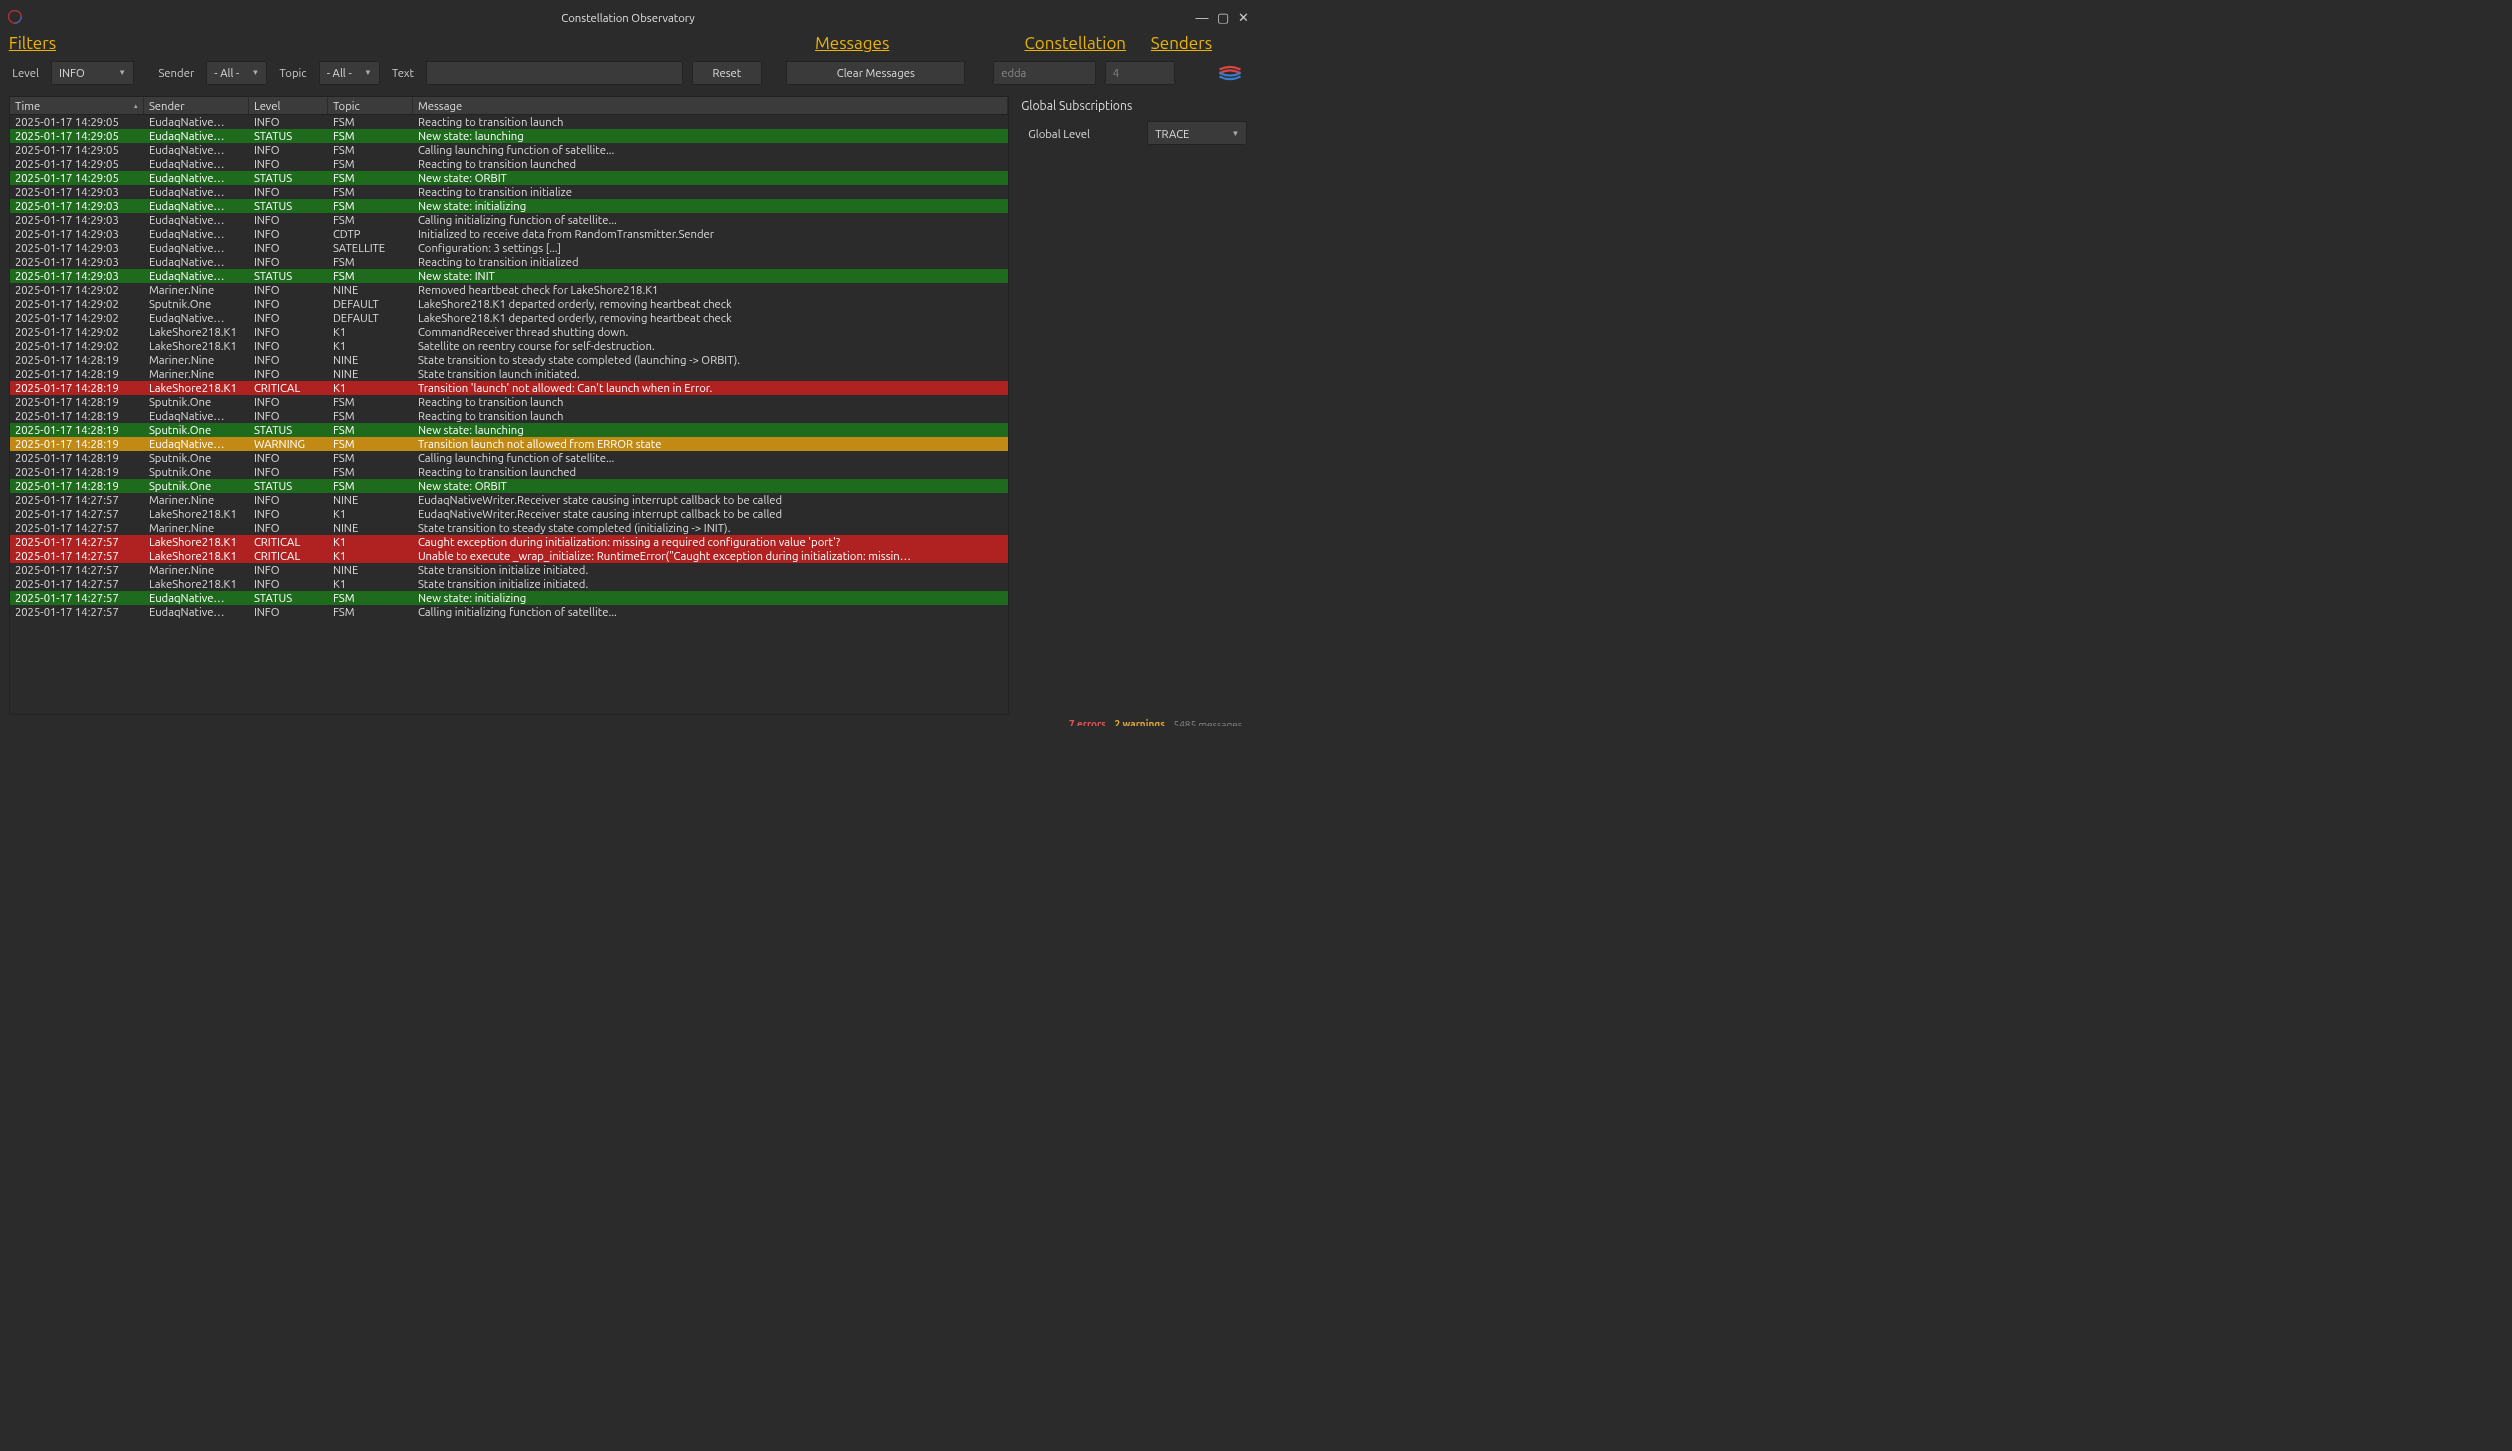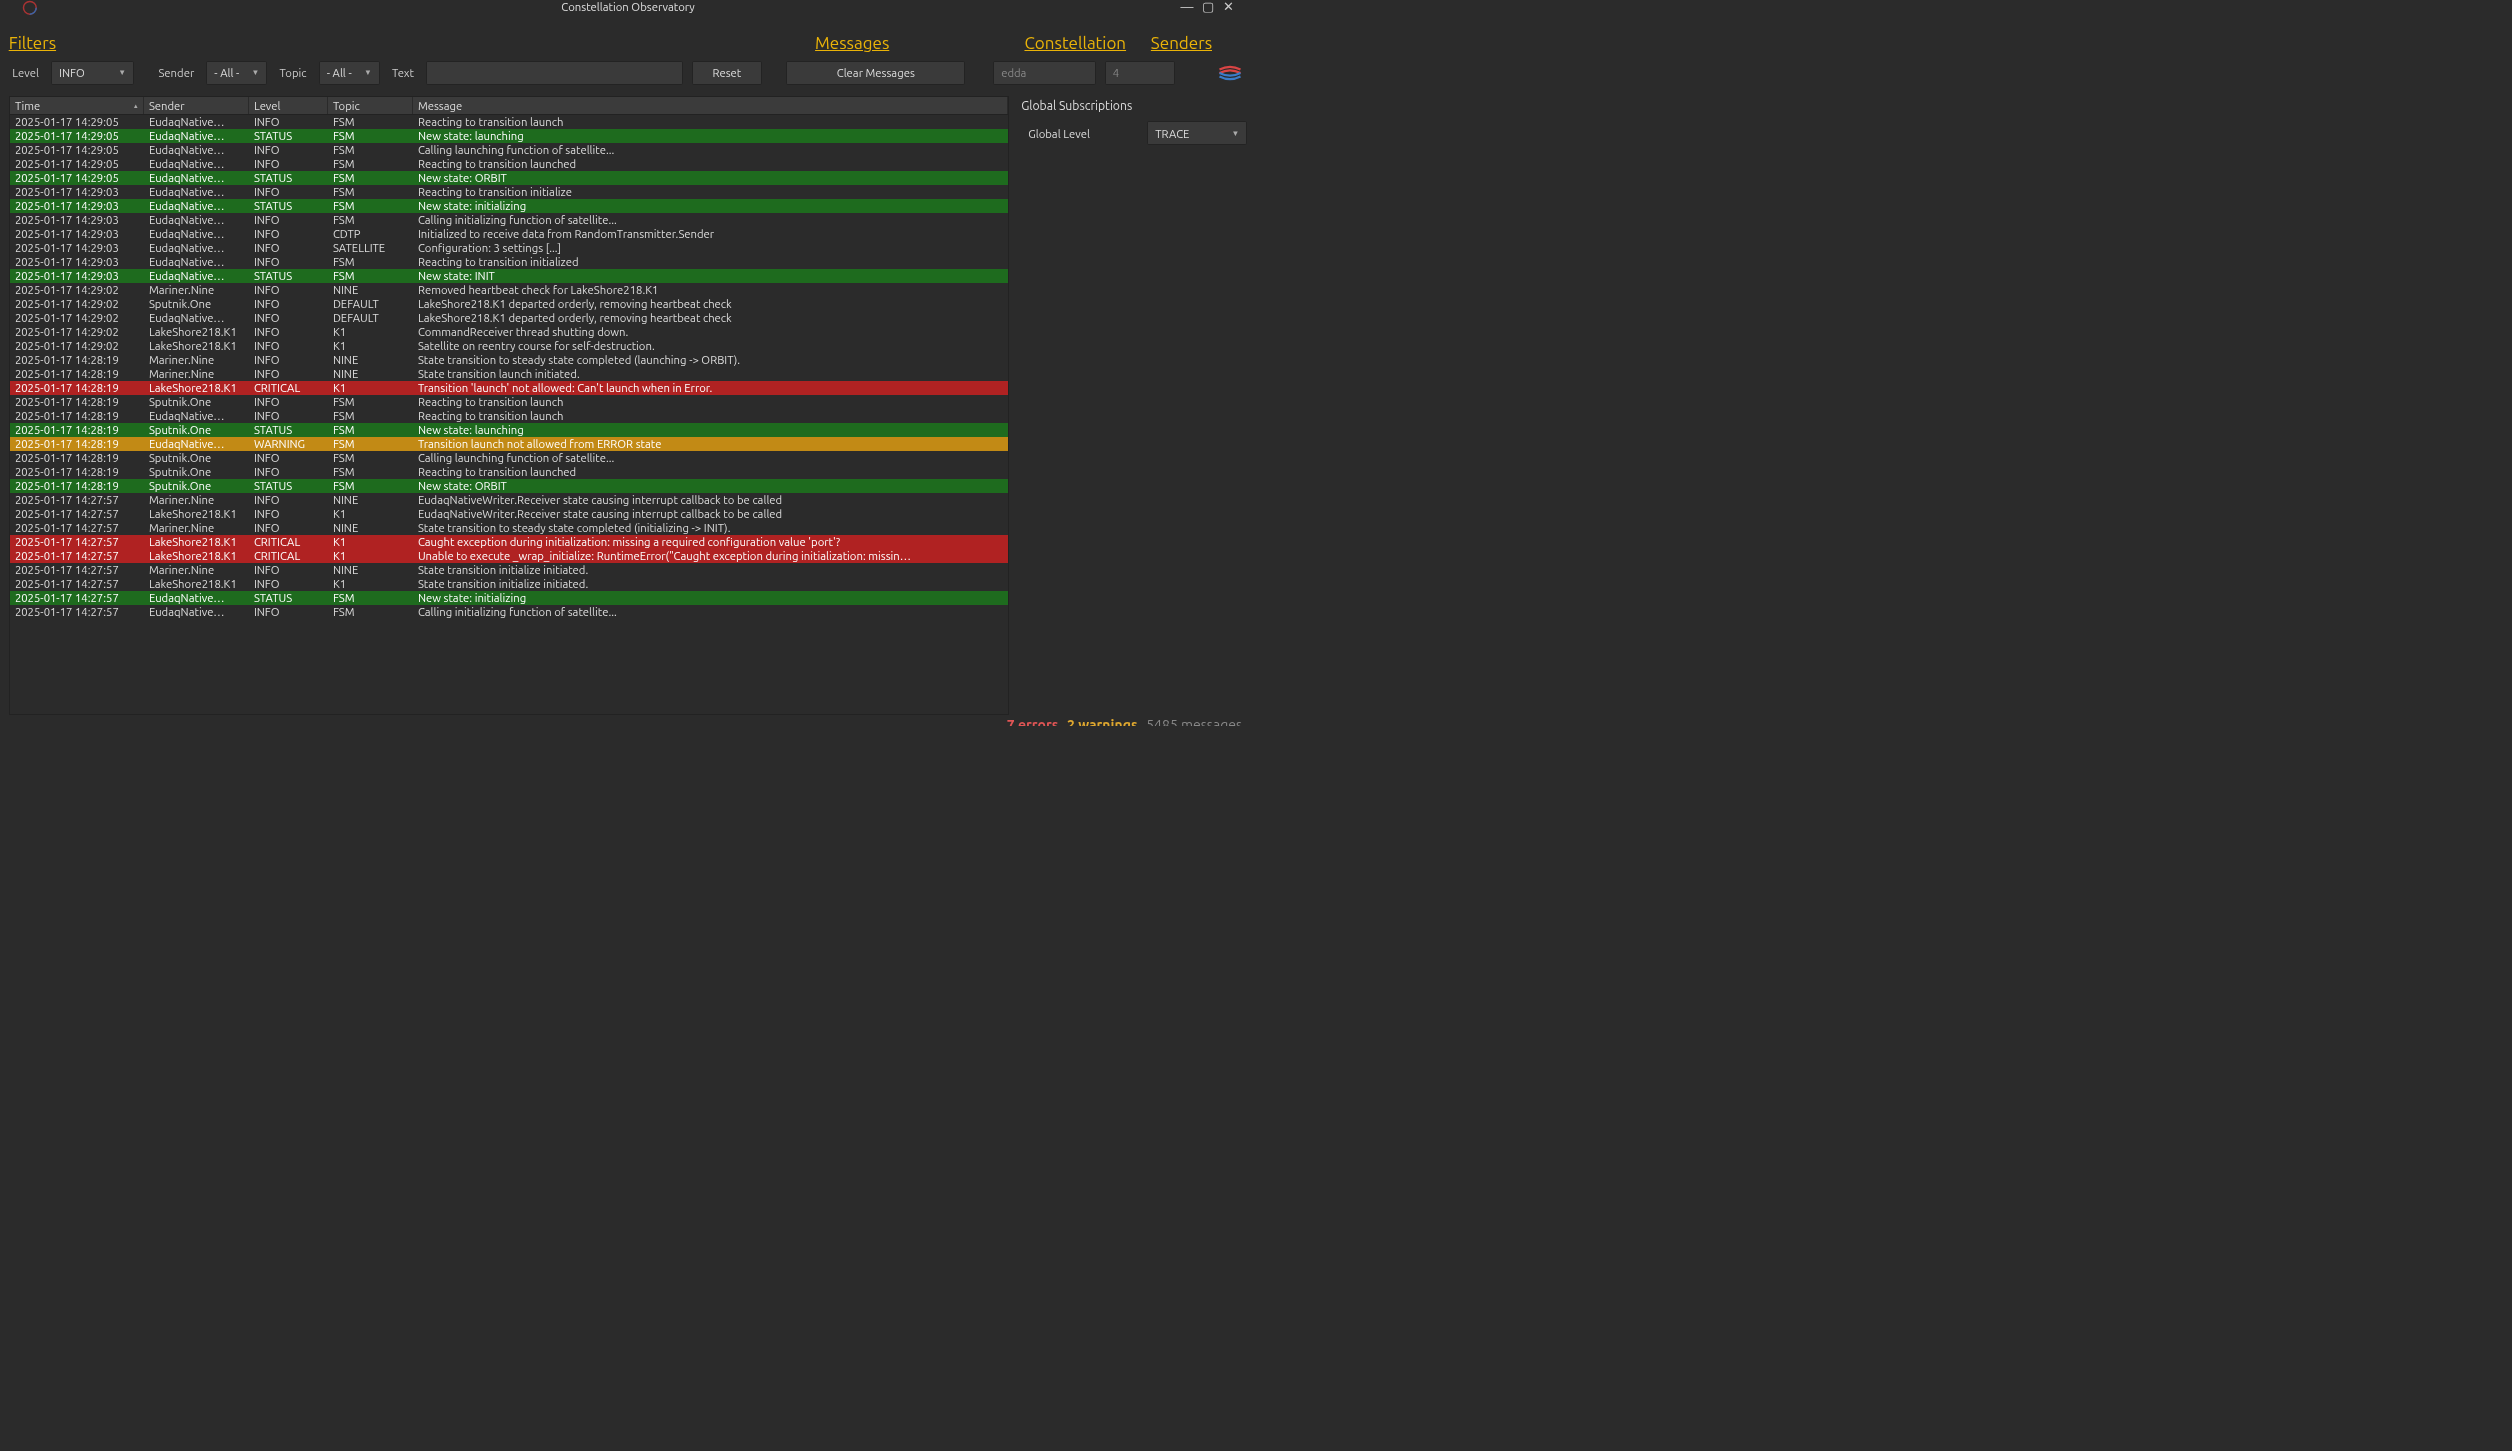--- a/index.html
+++ b/index.html
@@ -9,22 +9,22 @@
   font-family: -apple-system, "Segoe UI", Ubuntu, sans-serif;
   font-size: 11.3px;
   overflow: hidden;
   width: 1256px;
   height: 726px;
 }
 .titlebar {
   height: 24.4px;
   background: #2b2b2b;
   display: flex;
-  align-items: flex-start;
-  padding: 0 22px;
+  align-items: flex-end;
+  padding: 0 7px;
   position: relative;
 }
 .titlebar .app-icon {
   width: 15.7px; height: 15.7px;
   display: flex; align-items: center; justify-content: center;
 }
 .titlebar .title {
   position: absolute;
   left: 50%;
   transform: translateX(-50%);
@@ -134,21 +134,21 @@
 .gs-row { display:flex; align-items:center; gap:12px; }
 .gs-row .lbl { flex:1; font-size:11.3px; padding-left:8.7px;}
 .gs-row .combo { width: 100px; }
 .statusbar {
   height: 19px;
   display:flex;
   align-items:center;
   justify-content:flex-end;
   padding: 0 14px;
   gap: 8.7px;
-  font-size: 14px;
+  font-size: 10px;
 }
 .statusbar .errs { color: #e05555; font-weight:600;}
 .statusbar .warns { color: #e0a82f; font-weight:600;text-decoration:underline;}
 .statusbar .msgs { color: #888; }
 svg.logo-ring { width:28px; height:28px; }
 svg.mini-logo { width:15.7px; height:15.7px; }
 </style>
 </head>
 <body>
 

